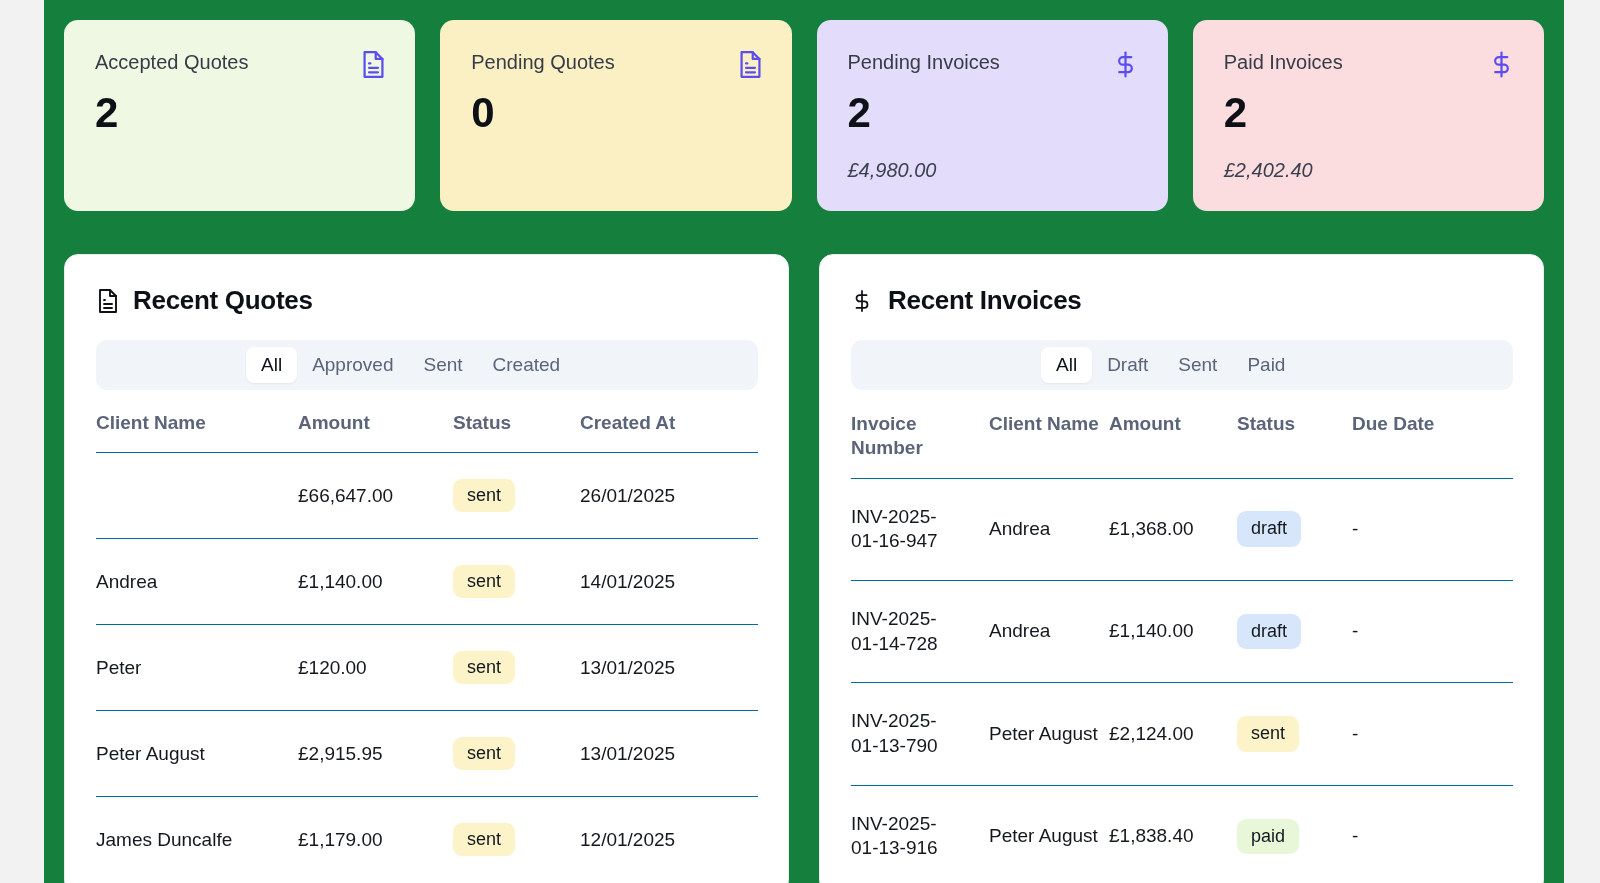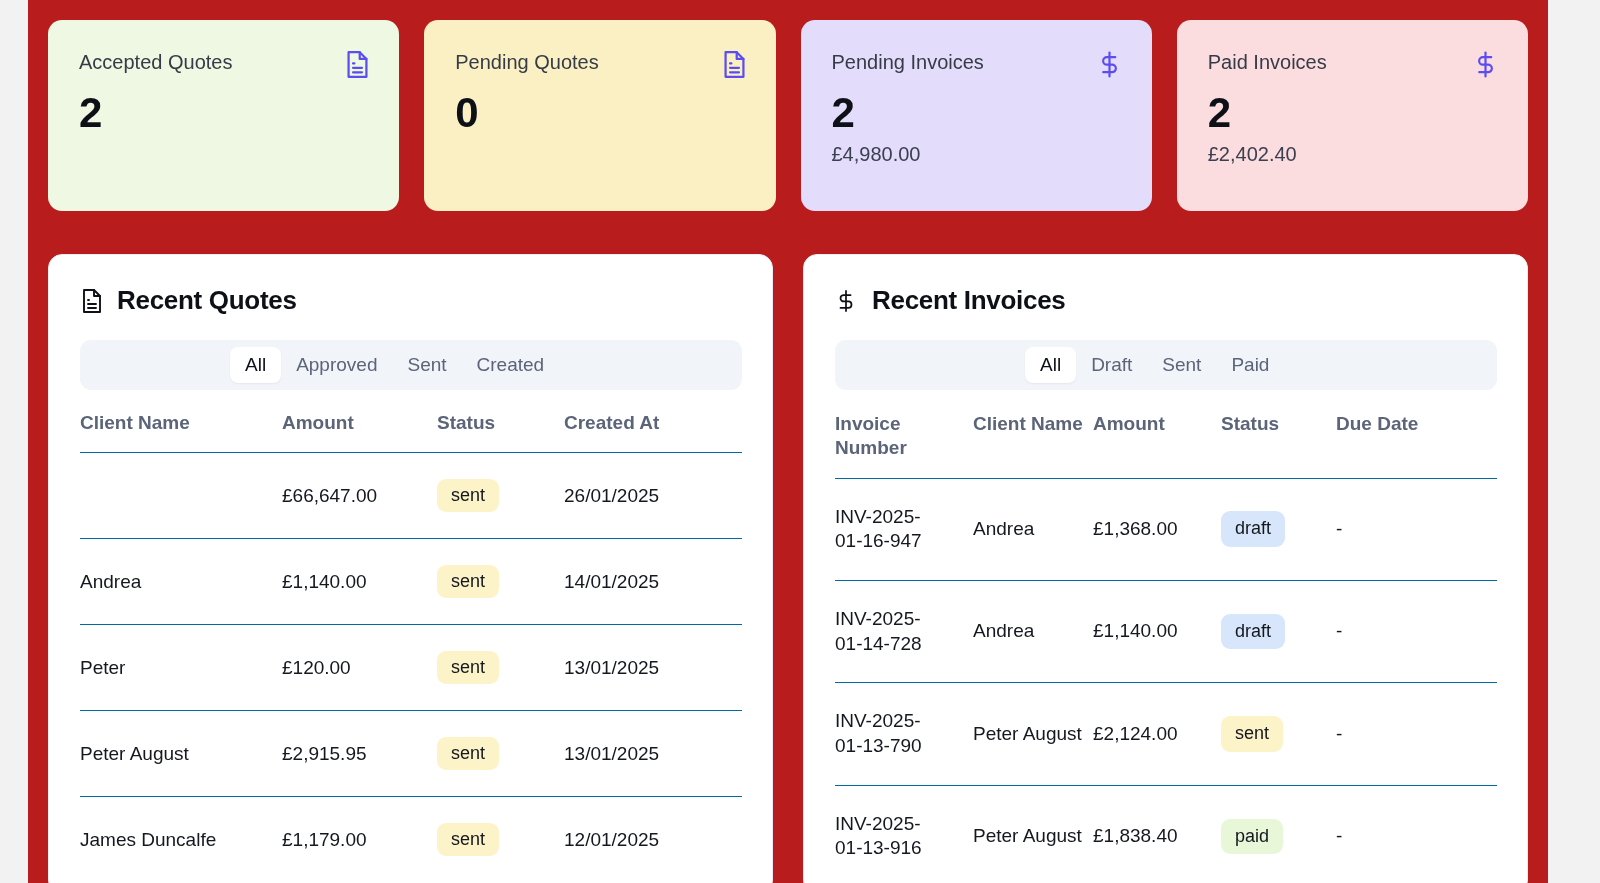--- a/index.html
+++ b/index.html
@@ -3,23 +3,23 @@
 <meta charset="utf-8">
 <style>
   * { box-sizing: border-box; margin: 0; padding: 0; }
   html, body {
     width: 1600px; height: 883px;
     font-family: "Liberation Sans", sans-serif;
     background: #f2f2f3;
     overflow: hidden;
   }
   .page {
-    position: absolute; left: 28px; top: 0;
+    position: absolute; left: 44px; top: 0;
     width: 1520px; height: 883px;
-    background: #b91c1c;
+    background: #15803d;
     overflow: hidden;
   }
   .right-gutter {
     position: absolute; left: 1548px; top: 0;
     width: 52px; height: 883px; background: #f2f2f3;
   }
   .left-gutter {
     position: absolute; left: 0; top: 0;
     width: 28px; height: 883px; background: #f2f2f3;
   }
@@ -41,21 +41,21 @@
     display: flex; align-items: flex-start; justify-content: space-between;
   }
   .stat-label {
     font-size: 20px; color: #353b47; font-weight: 400; line-height: 1.2;
   }
   .stat-value {
     font-size: 42px; font-weight: 700; color: #0d1117;
     margin-top: 12px; letter-spacing: -0.5px; line-height: 1.05;
   }
   .stat-sub {
-    font-size: 20px; color: #3a4050; margin-top: 8px;
+    font-size: 20px; color: #3a4050; margin-top: 24px; font-style: italic;
   }
   .stat-icon { width: 27px; height: 29px; flex: none; }
 
   
   .panels {
     position: absolute; left: 20px; top: 254px;
     width: 1480px;
     display: flex; gap: 30px;
   }
   .panel {

